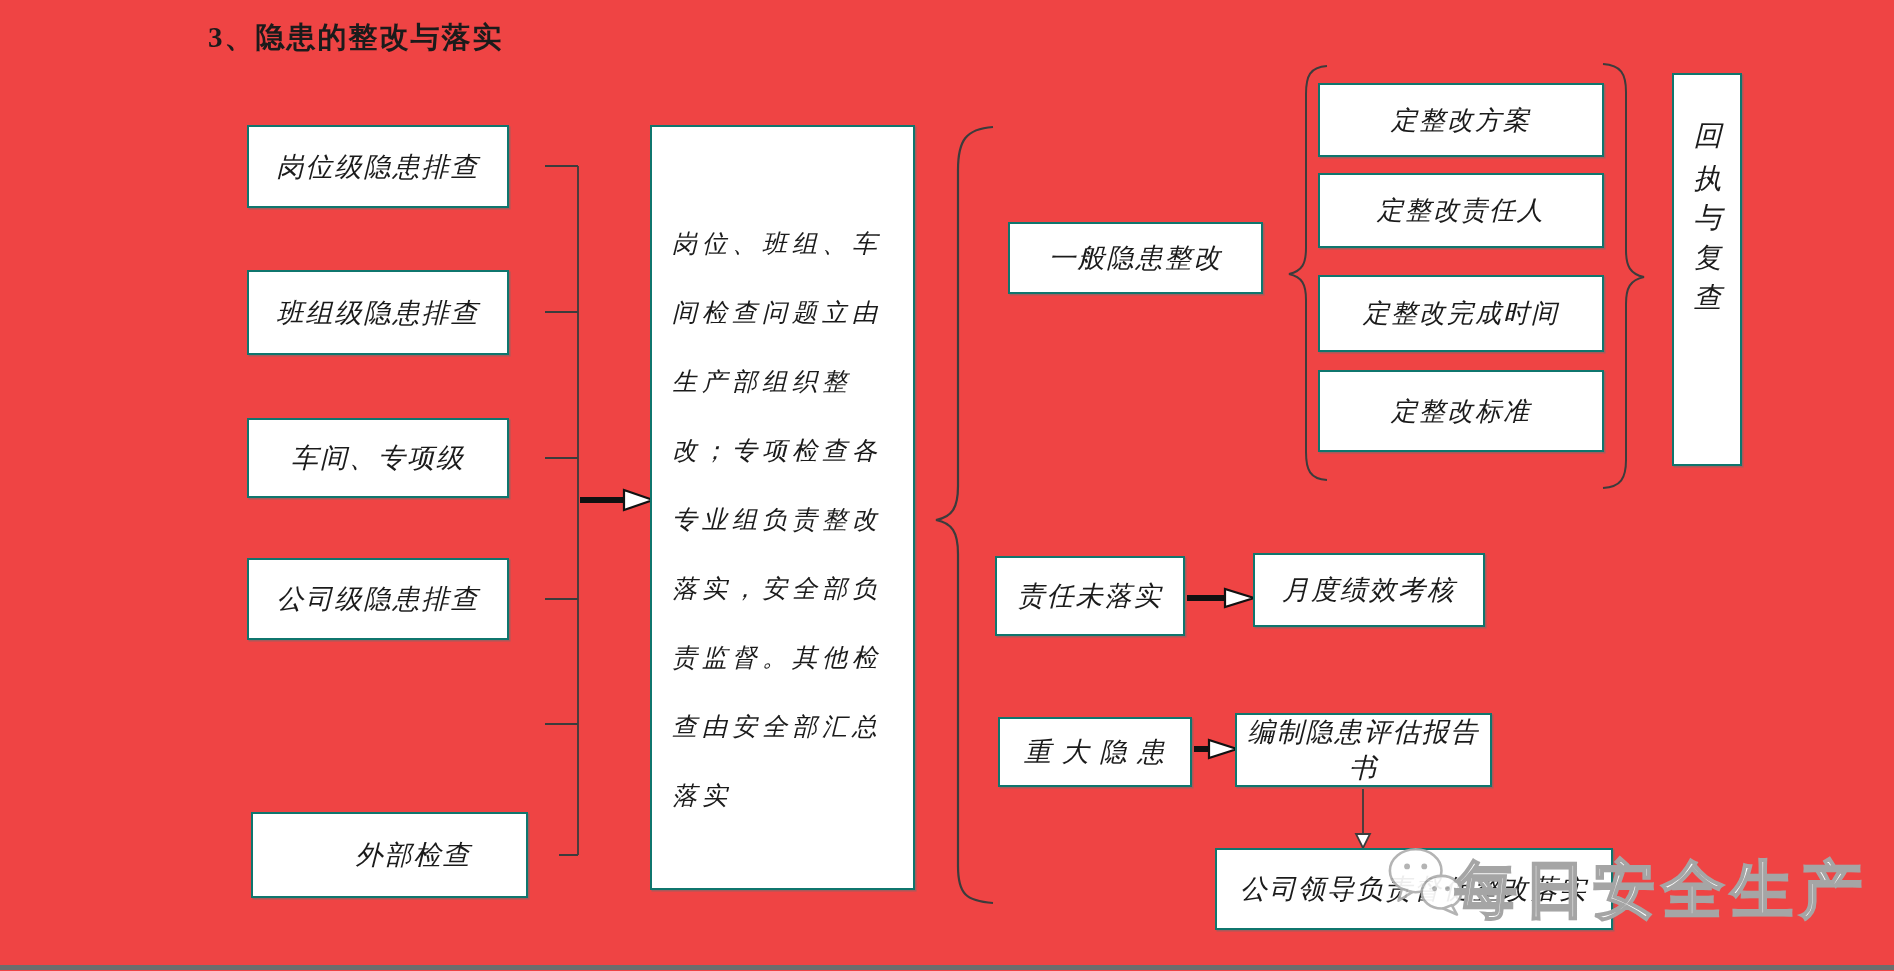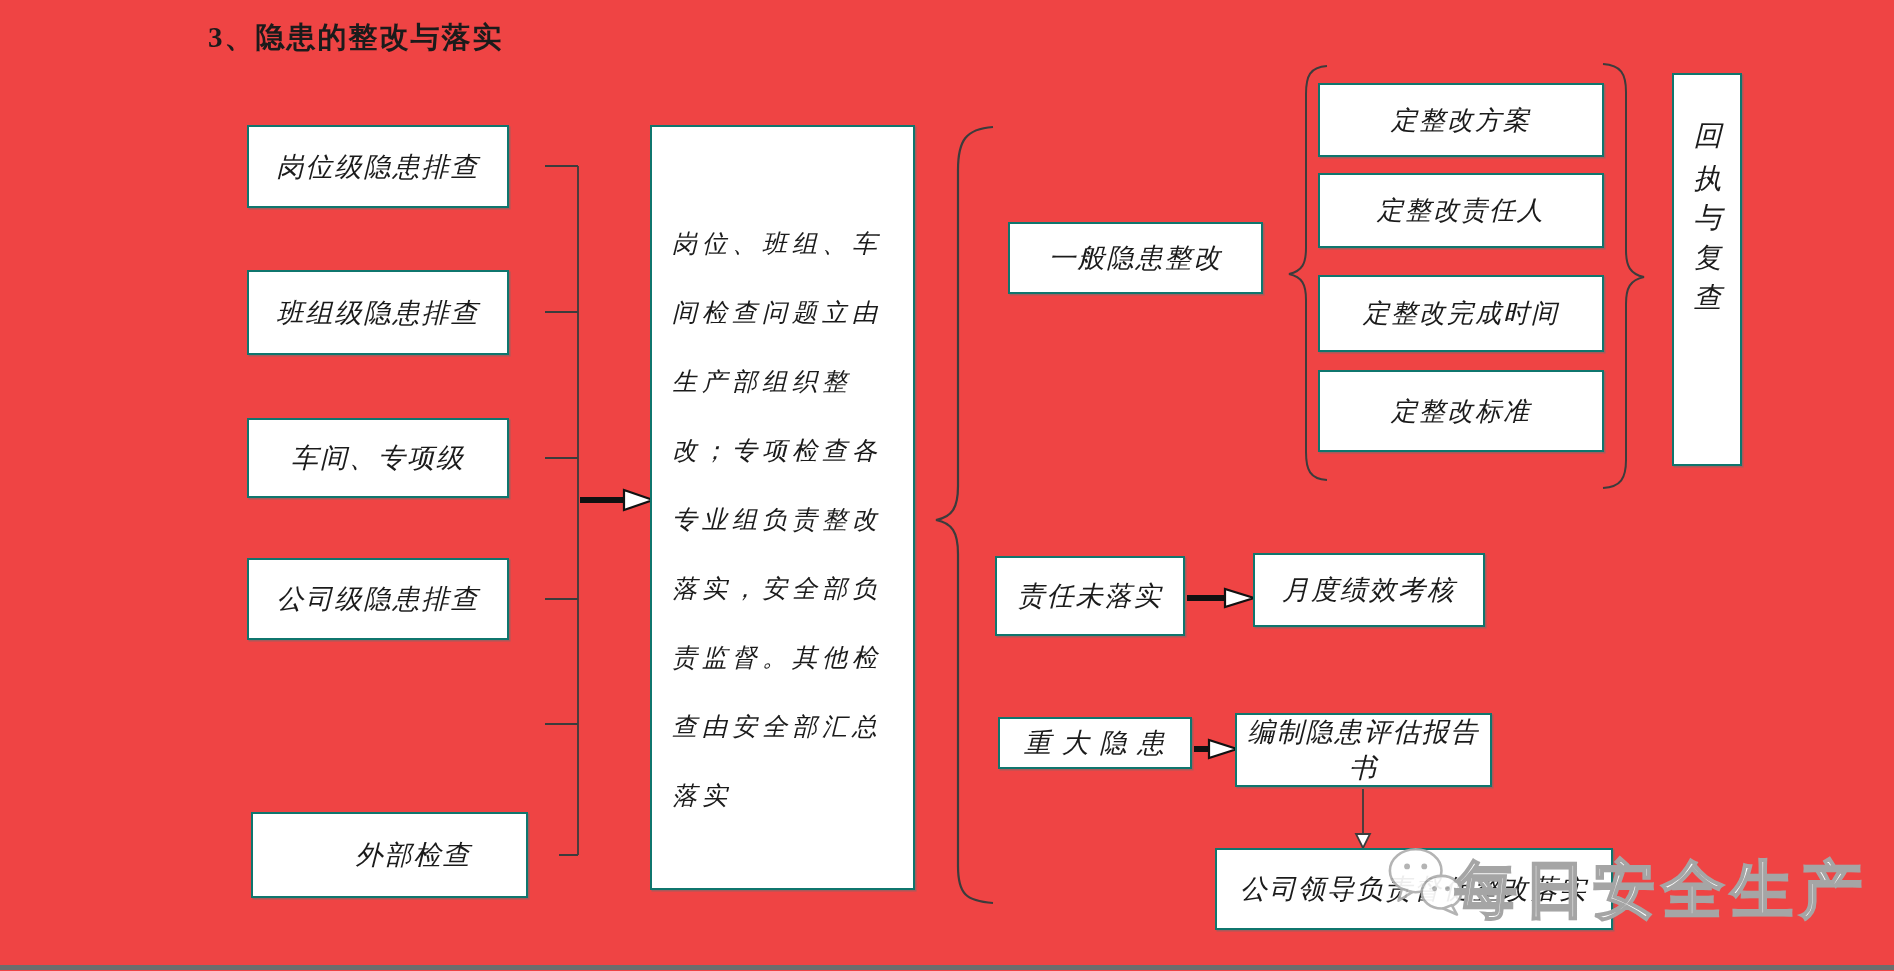--- a/index.html
+++ b/index.html
@@ -48,21 +48,21 @@
   .step2{top:173px;height:75px;}
   .step3{top:275px;height:77px;}
   .step4{top:370px;height:82px;}
   .receipt-box{
     left:1672px;top:73px;width:70px;height:393px;
     writing-mode:vertical-lr;letter-spacing:40px;
     padding-top:26px;font-size:28px;justify-content:flex-start;
   }
   .resp-box{left:995px;top:556px;width:190px;height:80px;}
   .monthly-box{left:1253px;top:553px;width:232px;height:74px;}
-  .major-box{left:998px;top:717px;width:194px;height:52px;}
+  .major-box{left:998px;top:717px;width:194px;height:70px;}
   .report-box{left:1235px;top:713px;width:257px;height:74px;}
   .final-box{left:1215px;top:848px;width:398px;height:82px;}
   
   .connectors{position:absolute;left:0;top:0;width:1894px;height:971px;z-index:0;}
   
   .watermark{position:absolute;left:1383px;top:838px;z-index:3;display:flex;align-items:flex-start;}
   .wm-icon{width:86px;height:86px;opacity:.92;}
   .wm-text{
     position:absolute;left:72px;top:10px;
     font-size:62px;font-weight:bold;letter-spacing:7px;white-space:nowrap;

